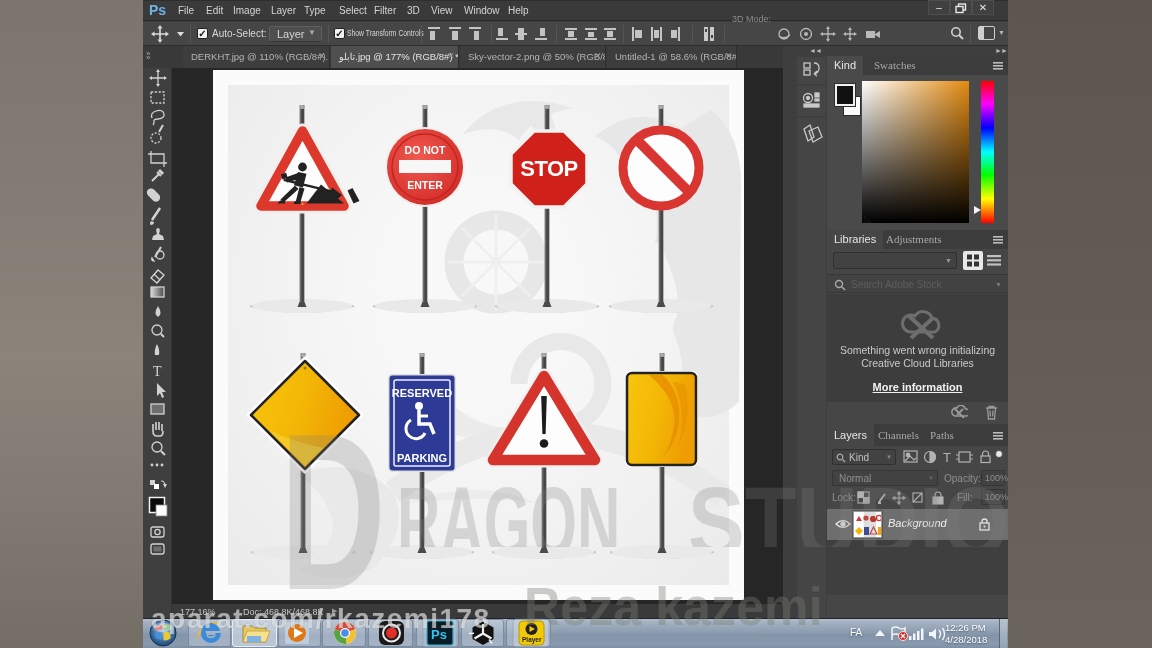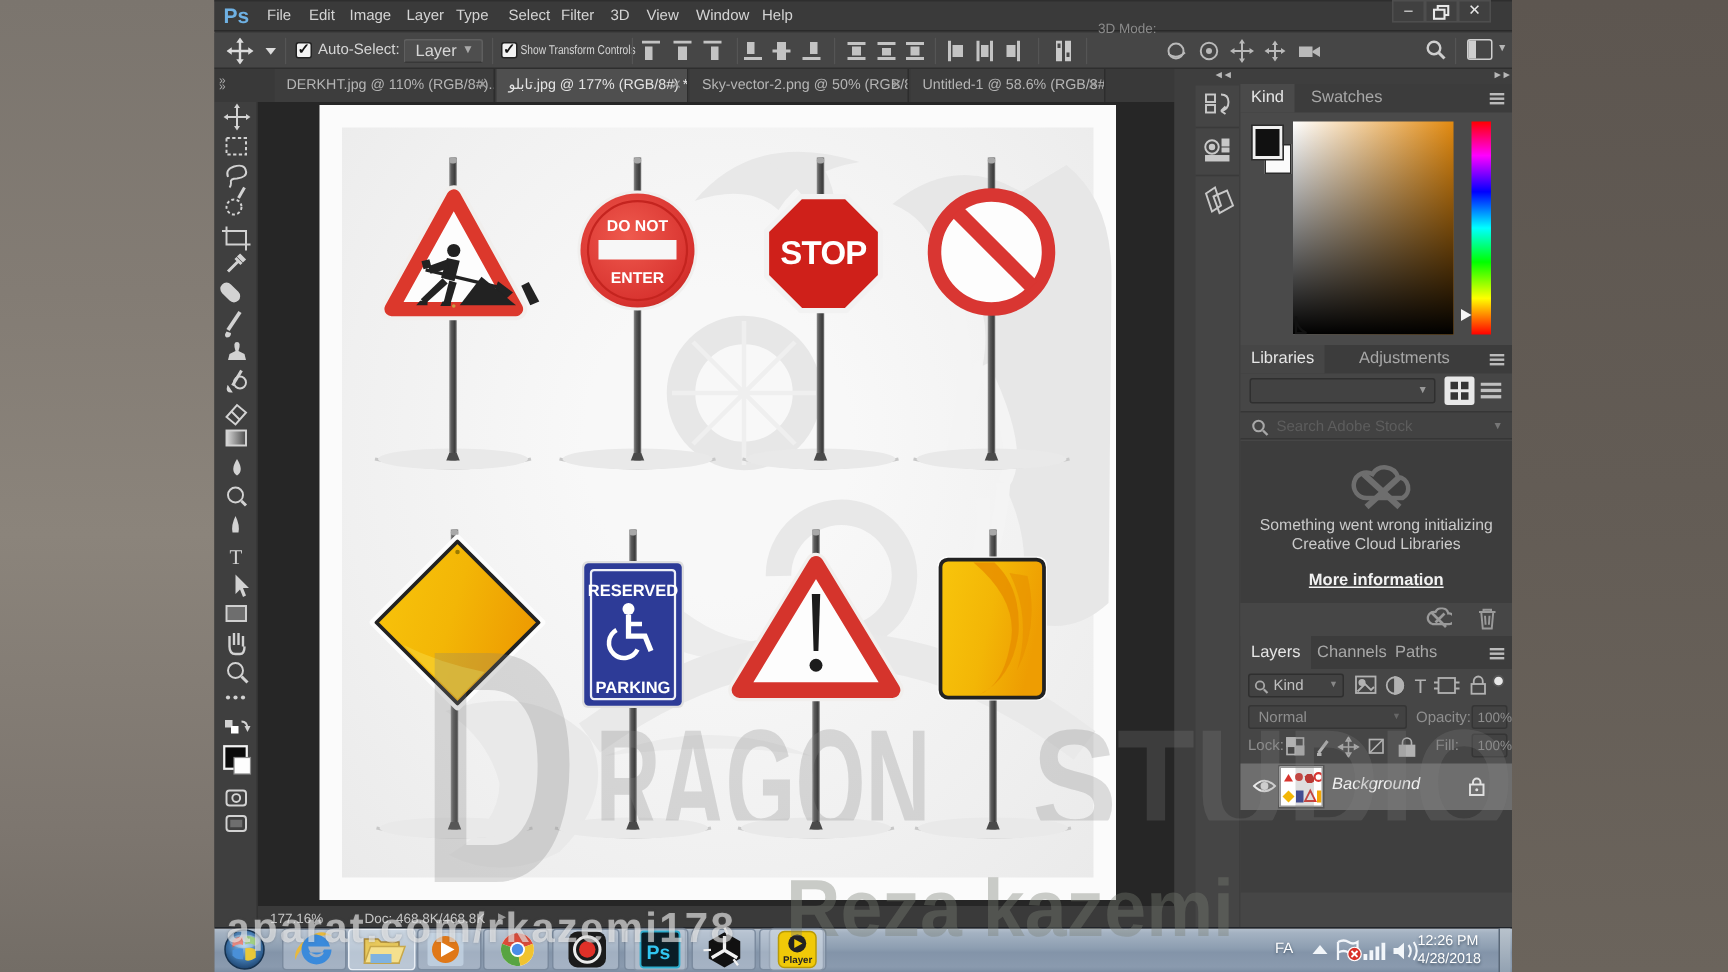--- a/index.html
+++ b/index.html
@@ -38,21 +38,21 @@
 #doc { left:213px; top:70px; width:531px; height:530px; background:#fbfbfb; }
 #statusbar { left:172px; top:604px; width:611px; height:14px; background:#3a3a3a; color:#c8c8c8; font-size:9px; }
 
 
 #dock { left:783px; top:46px; width:225px; height:572px; background:#3e3e3e; }
 #iconcol { left:797px; top:57px; width:29px; height:561px; background:#454545; }
 .panel { left:827px; width:181px; background:#4a4a4a; }
 .phead { height:19px; background:#3c3c3c; position:relative; }
 .ptab { position:absolute; top:0; height:19px; font-size:11px; line-height:19px; padding:0 7px; }
 .ptab.on { background:#4a4a4a; color:#e6e6e6; }
-.ptab.off { color:#a8a8a8; }
+.ptab.off { color:#a8a8a8;font-family:Liberation Serif, serif; }
 .pmenu { position:absolute; right:5px; top:6px; width:10px; height:8px; }
 
 
 #taskbar { left:143px; top:618px; width:865px; height:30px;
   background:linear-gradient(180deg,#b4bfcc 0%,#a4b2c2 10%,#8d9eb1 45%,#8394a9 55%,#8a9aae 88%,#7c8ea3 100%);
   border-top:1px solid #20242a; }
 
 
 .wm { color:rgba(128,128,128,0.26); font-weight:bold; }
 </style>
@@ -463,21 +463,21 @@
       <path d="M2 2 A 11 11 0 0 0 9 13 L 2 13 Z" fill="none" stroke="#111" stroke-width="1.5"></path>
     </svg>
   <div class="abs" style="left:981px;top:81px;width:13px;height:142px;background:linear-gradient(to bottom,#ff0000 0%,#ff00ff 16%,#0000ff 33%,#00ffff 50%,#00ff00 66%,#ffff00 83%,#ff0000 100%);"></div>
   <svg class="abs" style="left:973px;top:205px;" width="9" height="10" viewBox="0 0 9 10">
       <path d="M1 1 L8 5 L1 9 Z" fill="#f5f5f5"></path>
     </svg>
 
   <div class="abs panel" style="top:230px;height:194px;background:#464646;">
     <div class="phead">
       <span class="ptab on" style="left:0;background:#464646;">Libraries</span>
-      <span class="ptab off" style="left:52px;margin-left:20px;">Adjustments</span>
+      <span class="ptab off" style="left:52px;">Adjustments</span>
       <svg class="pmenu" viewBox="0 0 10 8">
           <g fill="#bbb">
             <rect y="0" width="10" height="1.6"></rect>
             <rect y="3" width="10" height="1.6"></rect>
             <rect y="6" width="10" height="1.6"></rect>
           </g>
         </svg>
     </div>
   </div>
   <div class="abs" style="left:833px;top:252px;width:124px;height:17px;background:#424242;border:1px solid #2f2f2f;border-radius:2px;">

